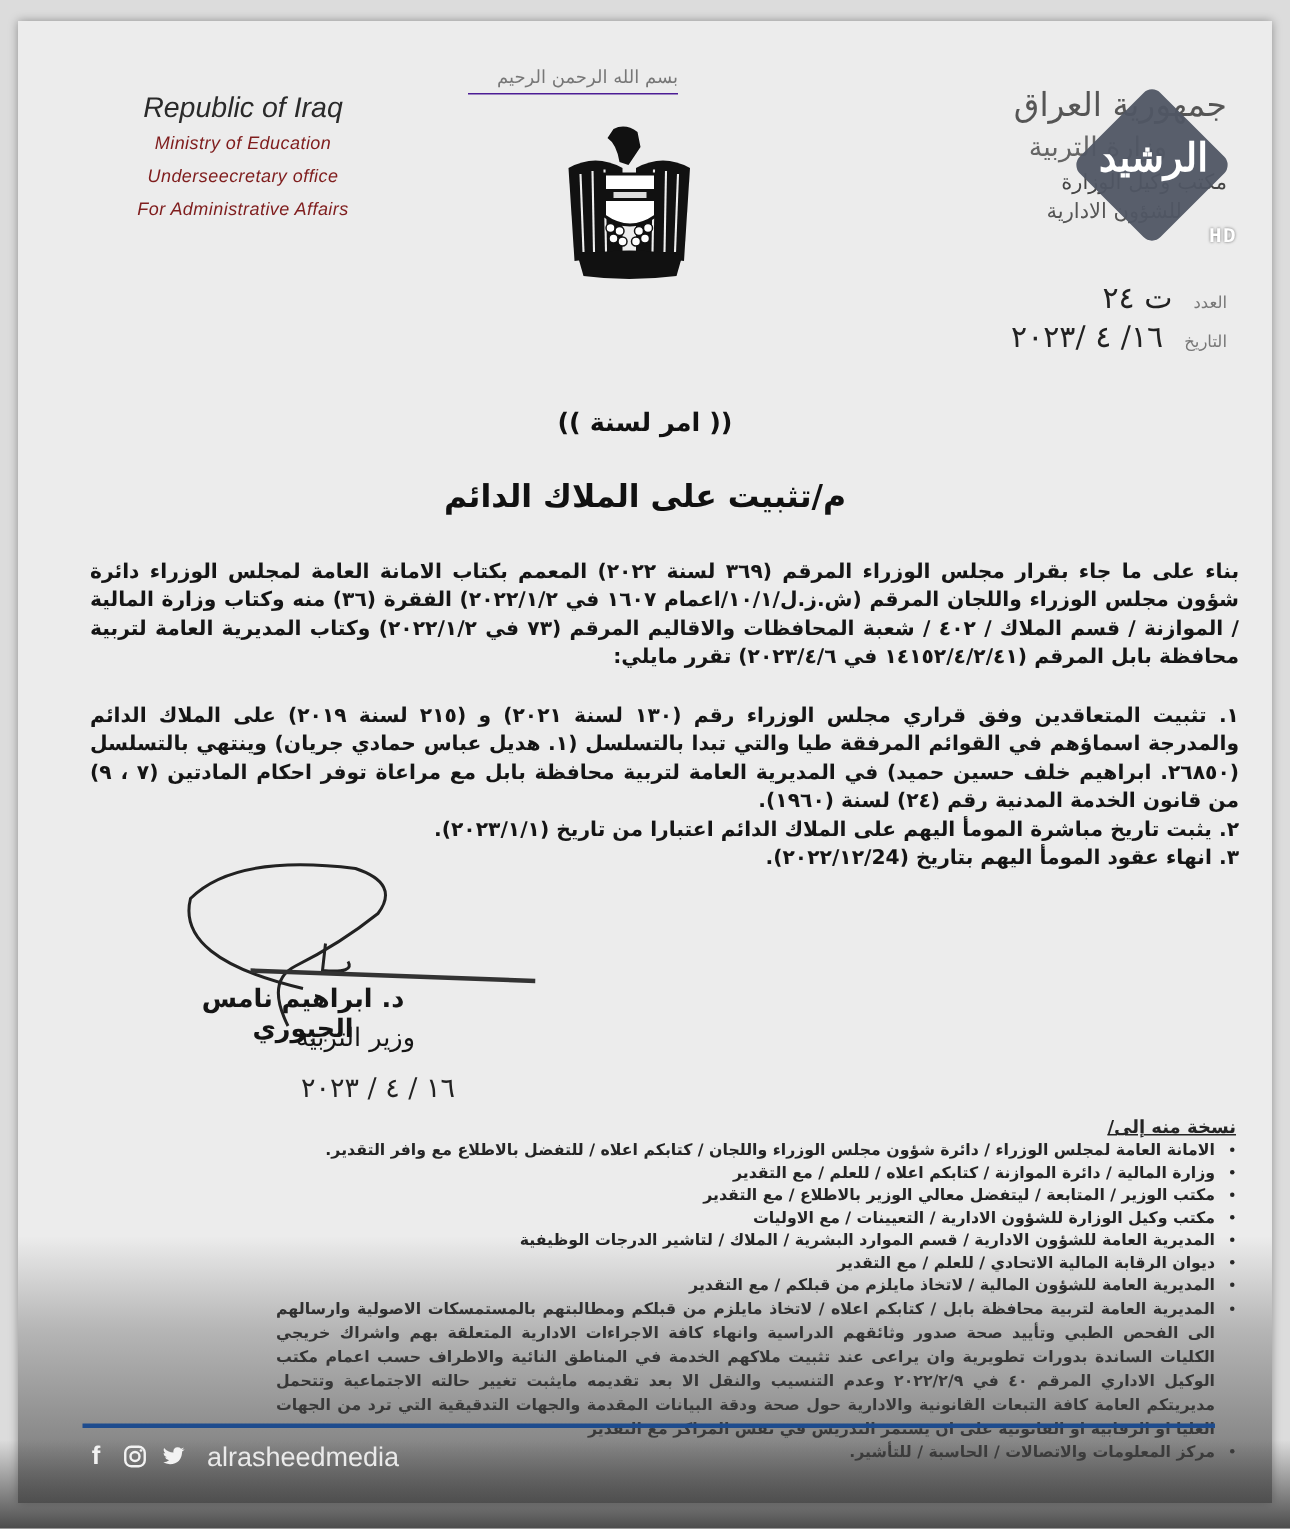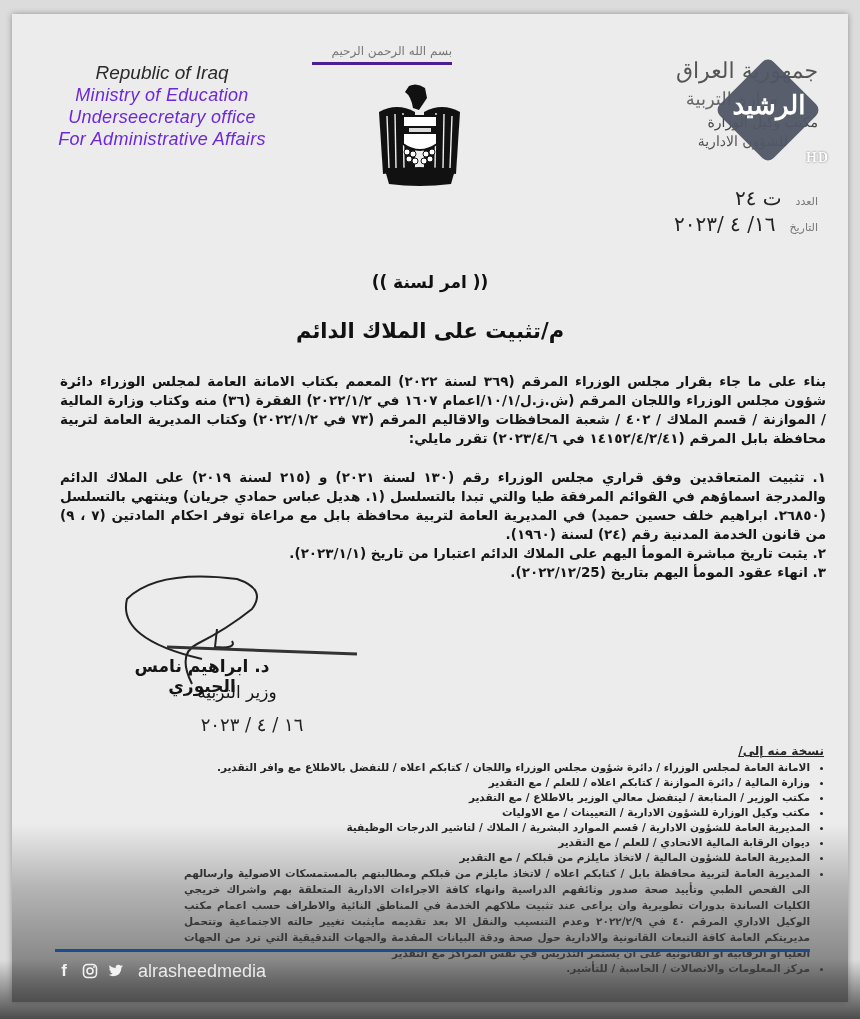--- a/index.html
+++ b/index.html
@@ -13,24 +13,24 @@
     background:#ececec;
     box-shadow:0 0 6px rgba(0,0,0,0.35);
     overflow:hidden;
   }
   .en-head {
     position:absolute; left:20px; top:48px; width:260px;
     text-align:center; color:#2a2a2a; font-family:"Liberation Sans", sans-serif;font-style:italic;
   }
   .en-head div { line-height:22px; }
   .en-head .l1 { font-size:19px; }
-  .en-head .l2, .en-head .l3, .en-head .l4 { font-size:18px; color:#6d28d9; letter-spacing:0.3px; }
+  .en-head .l2, .en-head .l3, .en-head .l4 { font-size:12px; color:#7f1d1d; letter-spacing:0.3px; }
   .basmala {
     position:absolute; left:300px; top:30px; width:140px; height:18px;
-    border-bottom:3px solid #4c1d95; color:#777; font-size:12px; font-family:"DejaVu Serif", serif;
+    border-bottom:1px solid #4c1d95; color:#777; font-size:12px; font-family:"DejaVu Serif", serif;
     direction:rtl; text-align:right;
   }
   .emblem { position:absolute; left:365px; top:68px; width:85px; height:105px; }
   .ar-head {
     position:absolute; right:30px; top:42px; width:200px;
     direction:rtl; text-align:right; color:#333; font-family:"DejaVu Serif", serif;
   }
   .ar-head .a1 { font-size:22px; color:#555; line-height:30px; }
   .ar-head .a2 { font-size:18px; color:#666; line-height:26px; padding-right:40px; }
   .ar-head .a3 { font-size:14px; color:#444; line-height:20px; }
@@ -43,21 +43,21 @@
   .ref .lbl { font-size:11px; color:#777; }
   .ref .val { font-size:20px; font-family:"DejaVu Serif", serif; }
   .logo {
     position:absolute; left:718px; top:58px; width:76px; height:76px;
     background:#505664; transform:rotate(45deg); border-radius:8px; opacity:0.95;
   }
   .logo-text {
     position:absolute; left:712px; top:76px; width:90px; text-align:center;
     color:#fff; font-size:26px; font-weight:bold; font-family:"DejaVu Serif", serif; direction:rtl;
   }
-  .hd { position:absolute; left:774px; top:136px; color:#fff; font-size:14px; font-weight:bold; letter-spacing:1px; font-family:Liberation Serif, serif; text-shadow:0 0 2px #666;padding-left:20px; }
+  .hd { position:absolute; left:774px; top:136px; color:#fff; font-size:14px; font-weight:bold; letter-spacing:1px; font-family:Liberation Mono, monospace; text-shadow:0 0 2px #666;padding-left:20px; }
 
   .title1 {
     position:absolute; left:0; right:0; top:258px; text-align:center; direction:rtl;
     font-size:17px; font-weight:bold; color:#111;
   }
   .title2 {
     position:absolute; left:0; right:0; top:305px; text-align:center; direction:rtl;
     font-size:21px; font-weight:bold; color:#111;
   }
   .body-text {
@@ -160,21 +160,21 @@
   <div class="title1">(( امر لسنة ))</div>
   <div class="title2">م/تثبيت على الملاك الدائم</div>
 
   <div class="body-text">
     <p>بناء على ما جاء بقرار مجلس الوزراء المرقم (٣٦٩ لسنة ٢٠٢٢) المعمم بكتاب الامانة العامة لمجلس الوزراء دائرة شؤون مجلس الوزراء واللجان المرقم (ش.ز.ل/١٠/١/اعمام ١٦٠٧ في ٢٠٢٢/١/٢) الفقرة (٣٦) منه وكتاب وزارة المالية / الموازنة / قسم الملاك / ٤٠٢ / شعبة المحافظات والاقاليم المرقم (٧٣ في ٢٠٢٢/١/٢) وكتاب المديرية العامة لتربية محافظة بابل المرقم (١٤١٥٢/٤/٢/٤١ في ٢٠٢٣/٤/٦) تقرر مايلي:</p>
   </div>
 
   <div class="items">
     <p class="it">١. تثبيت المتعاقدين وفق قراري مجلس الوزراء رقم (١٣٠ لسنة ٢٠٢١) و (٢١٥ لسنة ٢٠١٩) على الملاك الدائم والمدرجة اسماؤهم في القوائم المرفقة طيا والتي تبدا بالتسلسل (١. هديل عباس حمادي جريان) وينتهي بالتسلسل (٢٦٨٥٠. ابراهيم خلف حسين حميد) في المديرية العامة لتربية محافظة بابل مع مراعاة توفر احكام المادتين (٧ ، ٩) من قانون الخدمة المدنية رقم (٢٤) لسنة (١٩٦٠).</p>
     <p class="it it2">٢. يثبت تاريخ مباشرة المومأ اليهم على الملاك الدائم اعتبارا من تاريخ (٢٠٢٣/١/١).</p>
-    <p class="it">٣. انهاء عقود المومأ اليهم بتاريخ (٢٠٢٢/١٢/25).</p>
+    <p class="it">٣. انهاء عقود المومأ اليهم بتاريخ (٢٠٢٢/١٢/24).</p>
   </div>
 
   <svg class="sig-area" viewBox="0 0 260 180">
     <path d="M105 90 Q20 70 30 30 Q60 0 140 10 Q170 20 155 40 Q130 60 100 75 Q80 85 95 115" fill="none" stroke="#222" stroke-width="2"></path>
     <path d="M120 60 L118 78 Q140 80 135 72" fill="none" stroke="#222" stroke-width="2"></path>
     <path d="M70 78 L260 85" fill="none" stroke="#333" stroke-width="3"></path>
   </svg>
 
   <div class="sig-name">د. ابراهيم نامس الجبوري</div>
   <div class="sig-title">وزير التربية</div>

